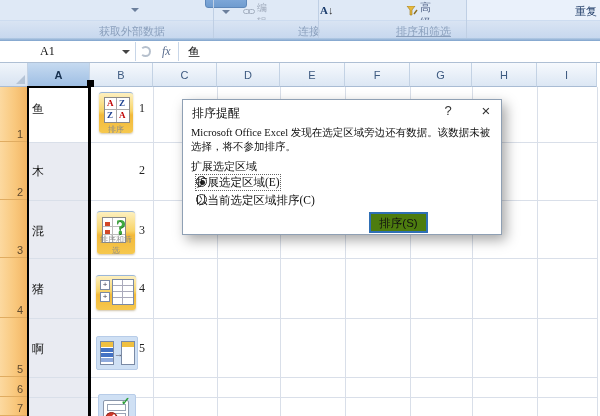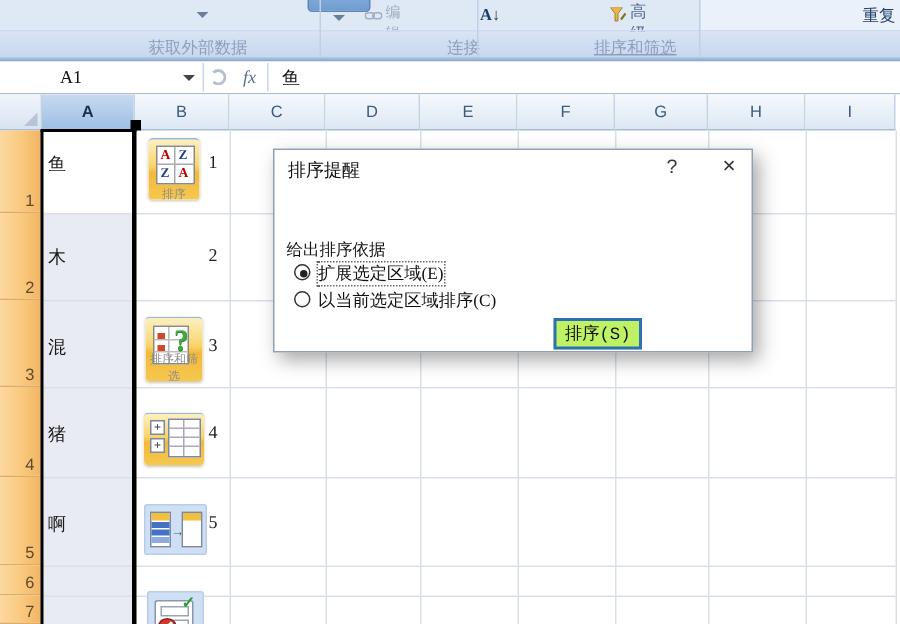--- a/index.html
+++ b/index.html
@@ -55,25 +55,25 @@
   .titlebar-btn{position:absolute;top:2px;width:22px;height:18px;text-align:center;
      line-height:18px;font-size:13px;color:#333;cursor:default;
      font-family:"Liberation Sans",sans-serif;}
   #dialog .body{position:absolute;left:8px;top:26px;width:304px;
      font-size:10.5px;line-height:13.5px;color:#111;}
   #dialog .section{position:absolute;left:8px;top:59px;font-size:11px;color:#111;}
   .radio-row{position:absolute;left:13px;height:15px;}
   .radio-circle{position:absolute;left:0;top:1px;width:11px;height:11px;border-radius:50%;
      border:1px solid #333;background:#fff;box-sizing:border-box;}
   .radio-dot{position:absolute;left:3px;top:3px;width:5px;height:5px;border-radius:50%;background:#222;}
-  .radio-label{position:absolute;left:16px;top:0;font-size:11.5px;color:#111;white-space:nowrap;}
+  .radio-label{position:absolute;left:0;top:0;font-size:11.5px;color:#111;white-space:nowrap;}
   .radio-label.focused{outline:1px dotted #666;}
   .dlg-btn{position:absolute;top:112px;height:21px;box-sizing:border-box;
-     background:#bef264;font-size:11.5px;color:#111;text-align:center;line-height:19px;
-     font-family:Liberation Mono, monospace;}
+     background:#4d7c0f;font-size:11.5px;color:#111;text-align:center;line-height:19px;
+     font-family:Liberation Sans, sans-serif;}
   .dlg-btn.default{border:2px solid #2f6fb5;}
   .dlg-btn.normal{border:1px solid #a9a9a9;}
   
   .mini-tbl{position:absolute;width:12px;height:22px;background:#fff;border:1px solid #7a8aa5;}
   .mini-tbl .hd{height:5px;background:#f0c040;}
   .mini-tbl .r1{height:4px;background:#4472c4;margin-top:1px;}
   .mini-tbl .r2{height:4px;background:#8faadc;margin-top:1px;}
 </style>
 </head>
 <body>
@@ -275,22 +275,23 @@
         <div class="abs" style="left:1px;top:4px;width:9px;height:2px;background:#fff;transform:rotate(-45deg);"></div>
       </div>
     </div>
   </div>
 
   <div id="dialog" class="abs">
     <div class="title">排序提醒</div>
     <div class="titlebar-btn" style="left:254px;">?</div>
     <div class="titlebar-btn" style="left:292px;font-size:15px;">×</div>
 
-
-    <div class="section">给出排序依据</div>
+    <div class="body">Microsoft Office Excel 发现在选定区域旁边还有数据。该数据未被选择，将不参加排序。</div>
+
+    <div class="section">扩展选定区域</div>
 
     <div class="radio-row" style="top:75px;">
       <div class="radio-circle">
           <div class="radio-dot"></div>
         </div>
       <div class="radio-label focused">扩展选定区域(E)</div>
     </div>
     <div class="radio-row" style="top:93px;">
       <div class="radio-circle"></div>
       <div class="radio-label">以当前选定区域排序(C)</div>

